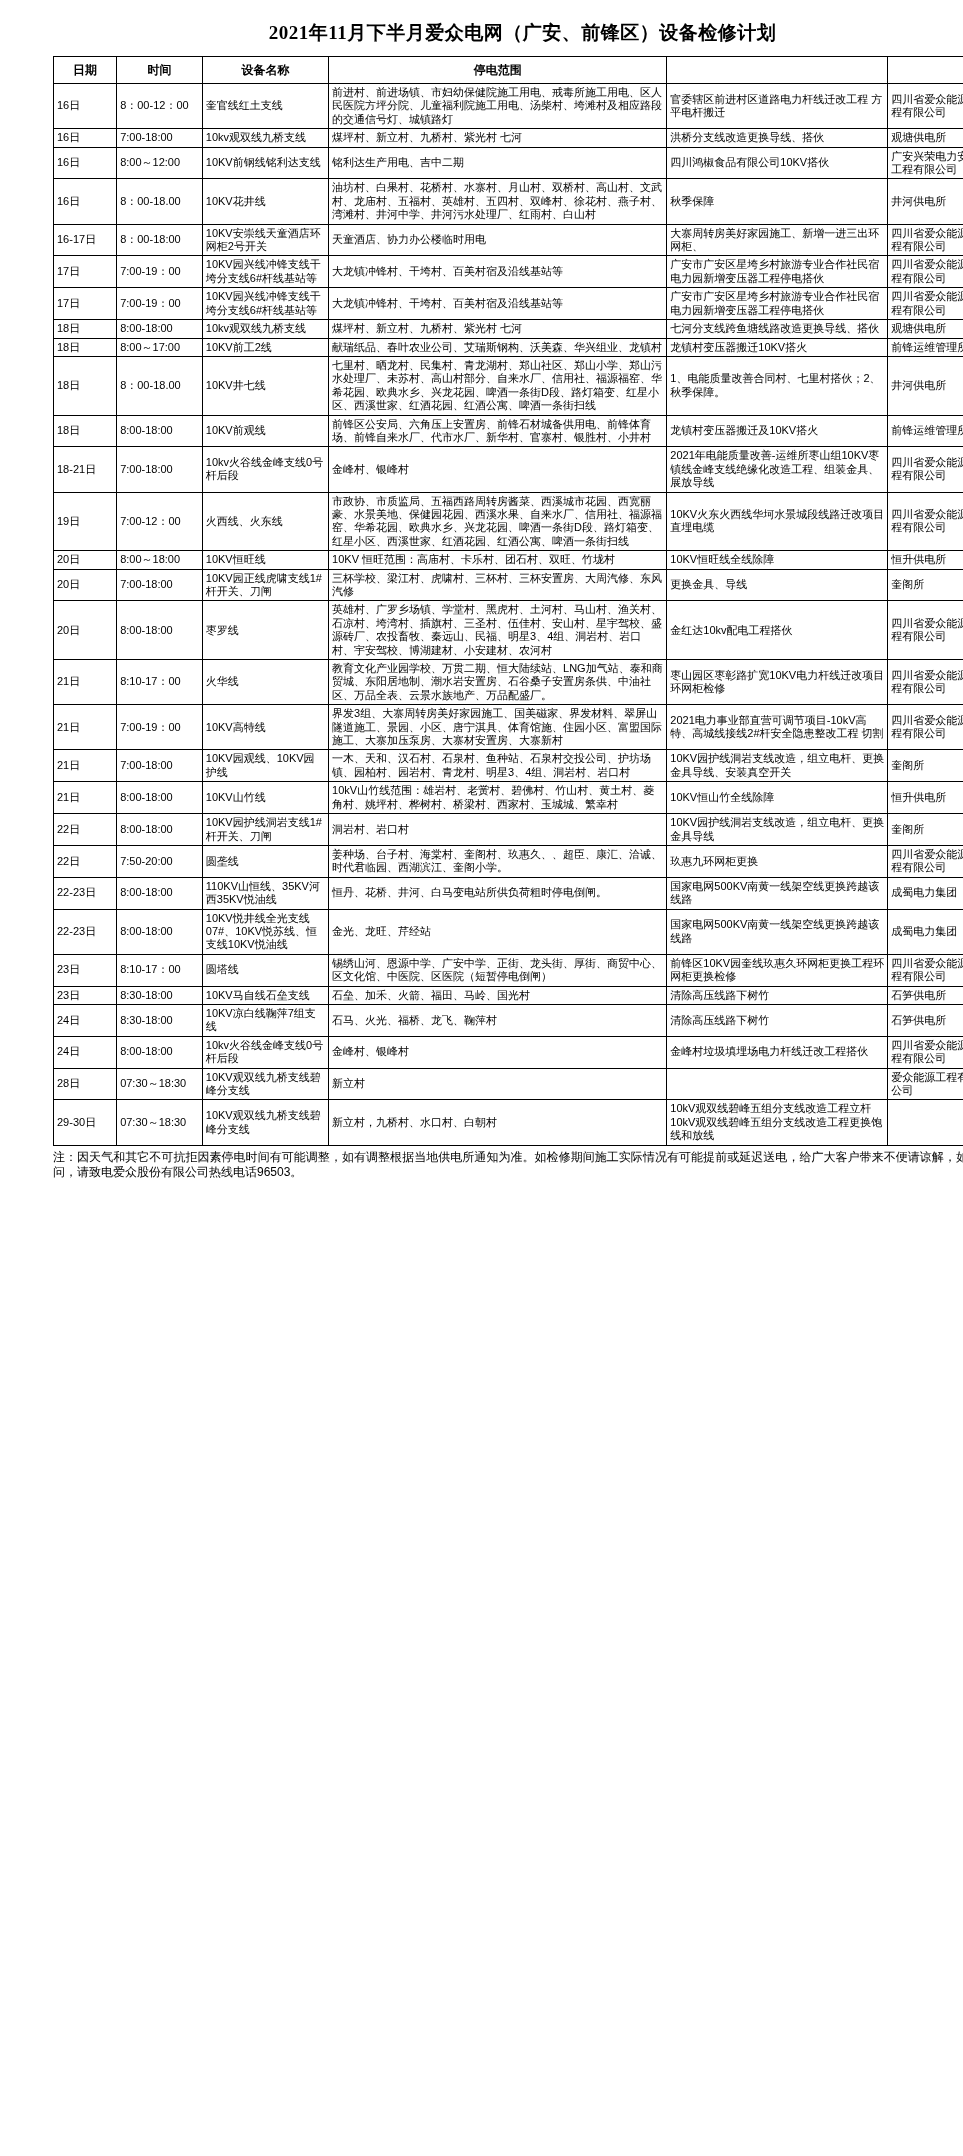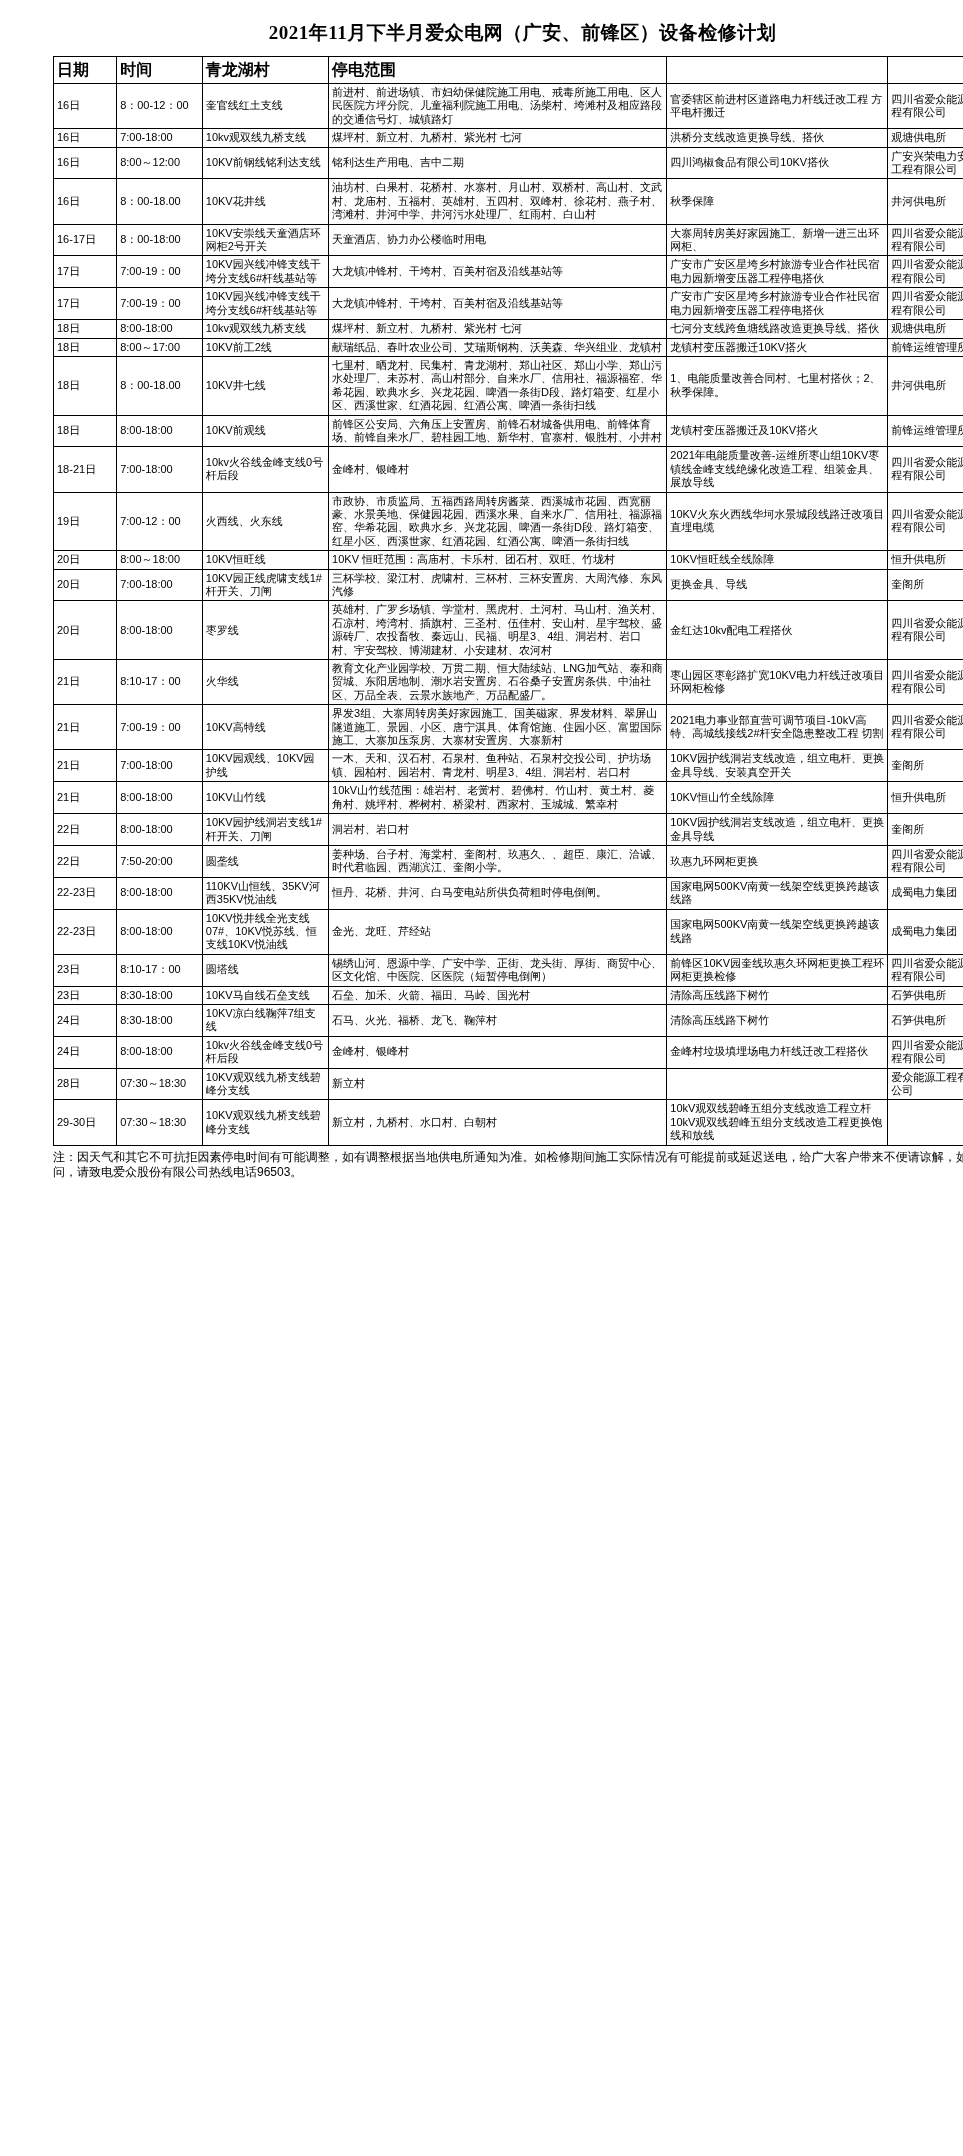--- a/index.html
+++ b/index.html
@@ -34,23 +34,23 @@
     line-height: 1.22;
   }
   table.plan th, table.plan td {
     border: 1px solid #000;
     padding: 2px 3px;
     vertical-align: middle;
     word-wrap: break-word;
     overflow-wrap: break-word;
   }
   table.plan thead th {
-    text-align: left;
+    text-align: center;
     font-weight: bold;
-    font-size: 16px;
+    font-size: 12px;
     height: 22px;
   }
   td.c-date, td.c-time, td.c-unit {
     text-align: left;
     font-size: 11px;
   }
   td.c-equip, td.c-scope, td.c-reason {
     text-align: left;
     font-size: 11px;
   }
@@ -80,21 +80,21 @@
       <col class="w-time">
       <col class="w-equip">
       <col class="w-scope">
       <col class="w-reason">
       <col class="w-unit">
     </colgroup>
     <thead>
       <tr>
         <th>日期</th>
         <th>时间</th>
-        <th>青龙湖村</th>
+        <th>设备名称</th>
         <th>停电范围</th>
         <th></th>
         <th></th>
       </tr>
     </thead>
     <tbody id="plan-body">
         <tr>
           <td class="c-date">16日</td>
           <td class="c-time">8：00-12：00</td>
           <td class="c-equip">奎官线红土支线</td>
@@ -171,21 +171,21 @@
           <td class="c-time">8：00-18.00</td>
           <td class="c-equip">10KV井七线</td>
           <td class="c-scope">七里村、晒龙村、民集村、青龙湖村、郑山社区、郑山小学、郑山污水处理厂、未苏村、高山村部分、自来水厂、信用社、福源福窑、华希花园、欧典水乡、兴龙花园、啤酒一条街D段、路灯箱变、红星小区、西溪世家、红酒花园、红酒公寓、啤酒一条街扫线</td>
           <td class="c-reason">1、电能质量改善合同村、七里村搭伙；2、秋季保障。</td>
           <td class="c-unit">井河供电所</td>
         </tr>
         <tr>
           <td class="c-date">18日</td>
           <td class="c-time">8:00-18:00</td>
           <td class="c-equip">10KV前观线</td>
-          <td class="c-scope">前锋区公安局、六角压上安置房、前锋石材城备供用电、前锋体育场、前锋自来水厂、碧桂园工地、新华村、官寨村、银胜村、小井村</td>
+          <td class="c-scope">前锋区公安局、六角压上安置房、前锋石材城备供用电、前锋体育场、前锋自来水厂、代市水厂、新华村、官寨村、银胜村、小井村</td>
           <td class="c-reason">龙镇村变压器搬迁及10KV搭火</td>
           <td class="c-unit">前锋运维管理所</td>
         </tr>
         <tr>
           <td class="c-date">18-21日</td>
           <td class="c-time">7:00-18:00</td>
           <td class="c-equip">10kv火谷线金峰支线0号杆后段</td>
           <td class="c-scope">金峰村、银峰村</td>
           <td class="c-reason">2021年电能质量改善-运维所枣山组10KV枣镇线金峰支线绝缘化改造工程、组装金具、展放导线</td>
           <td class="c-unit">四川省爱众能源工程有限公司</td>

